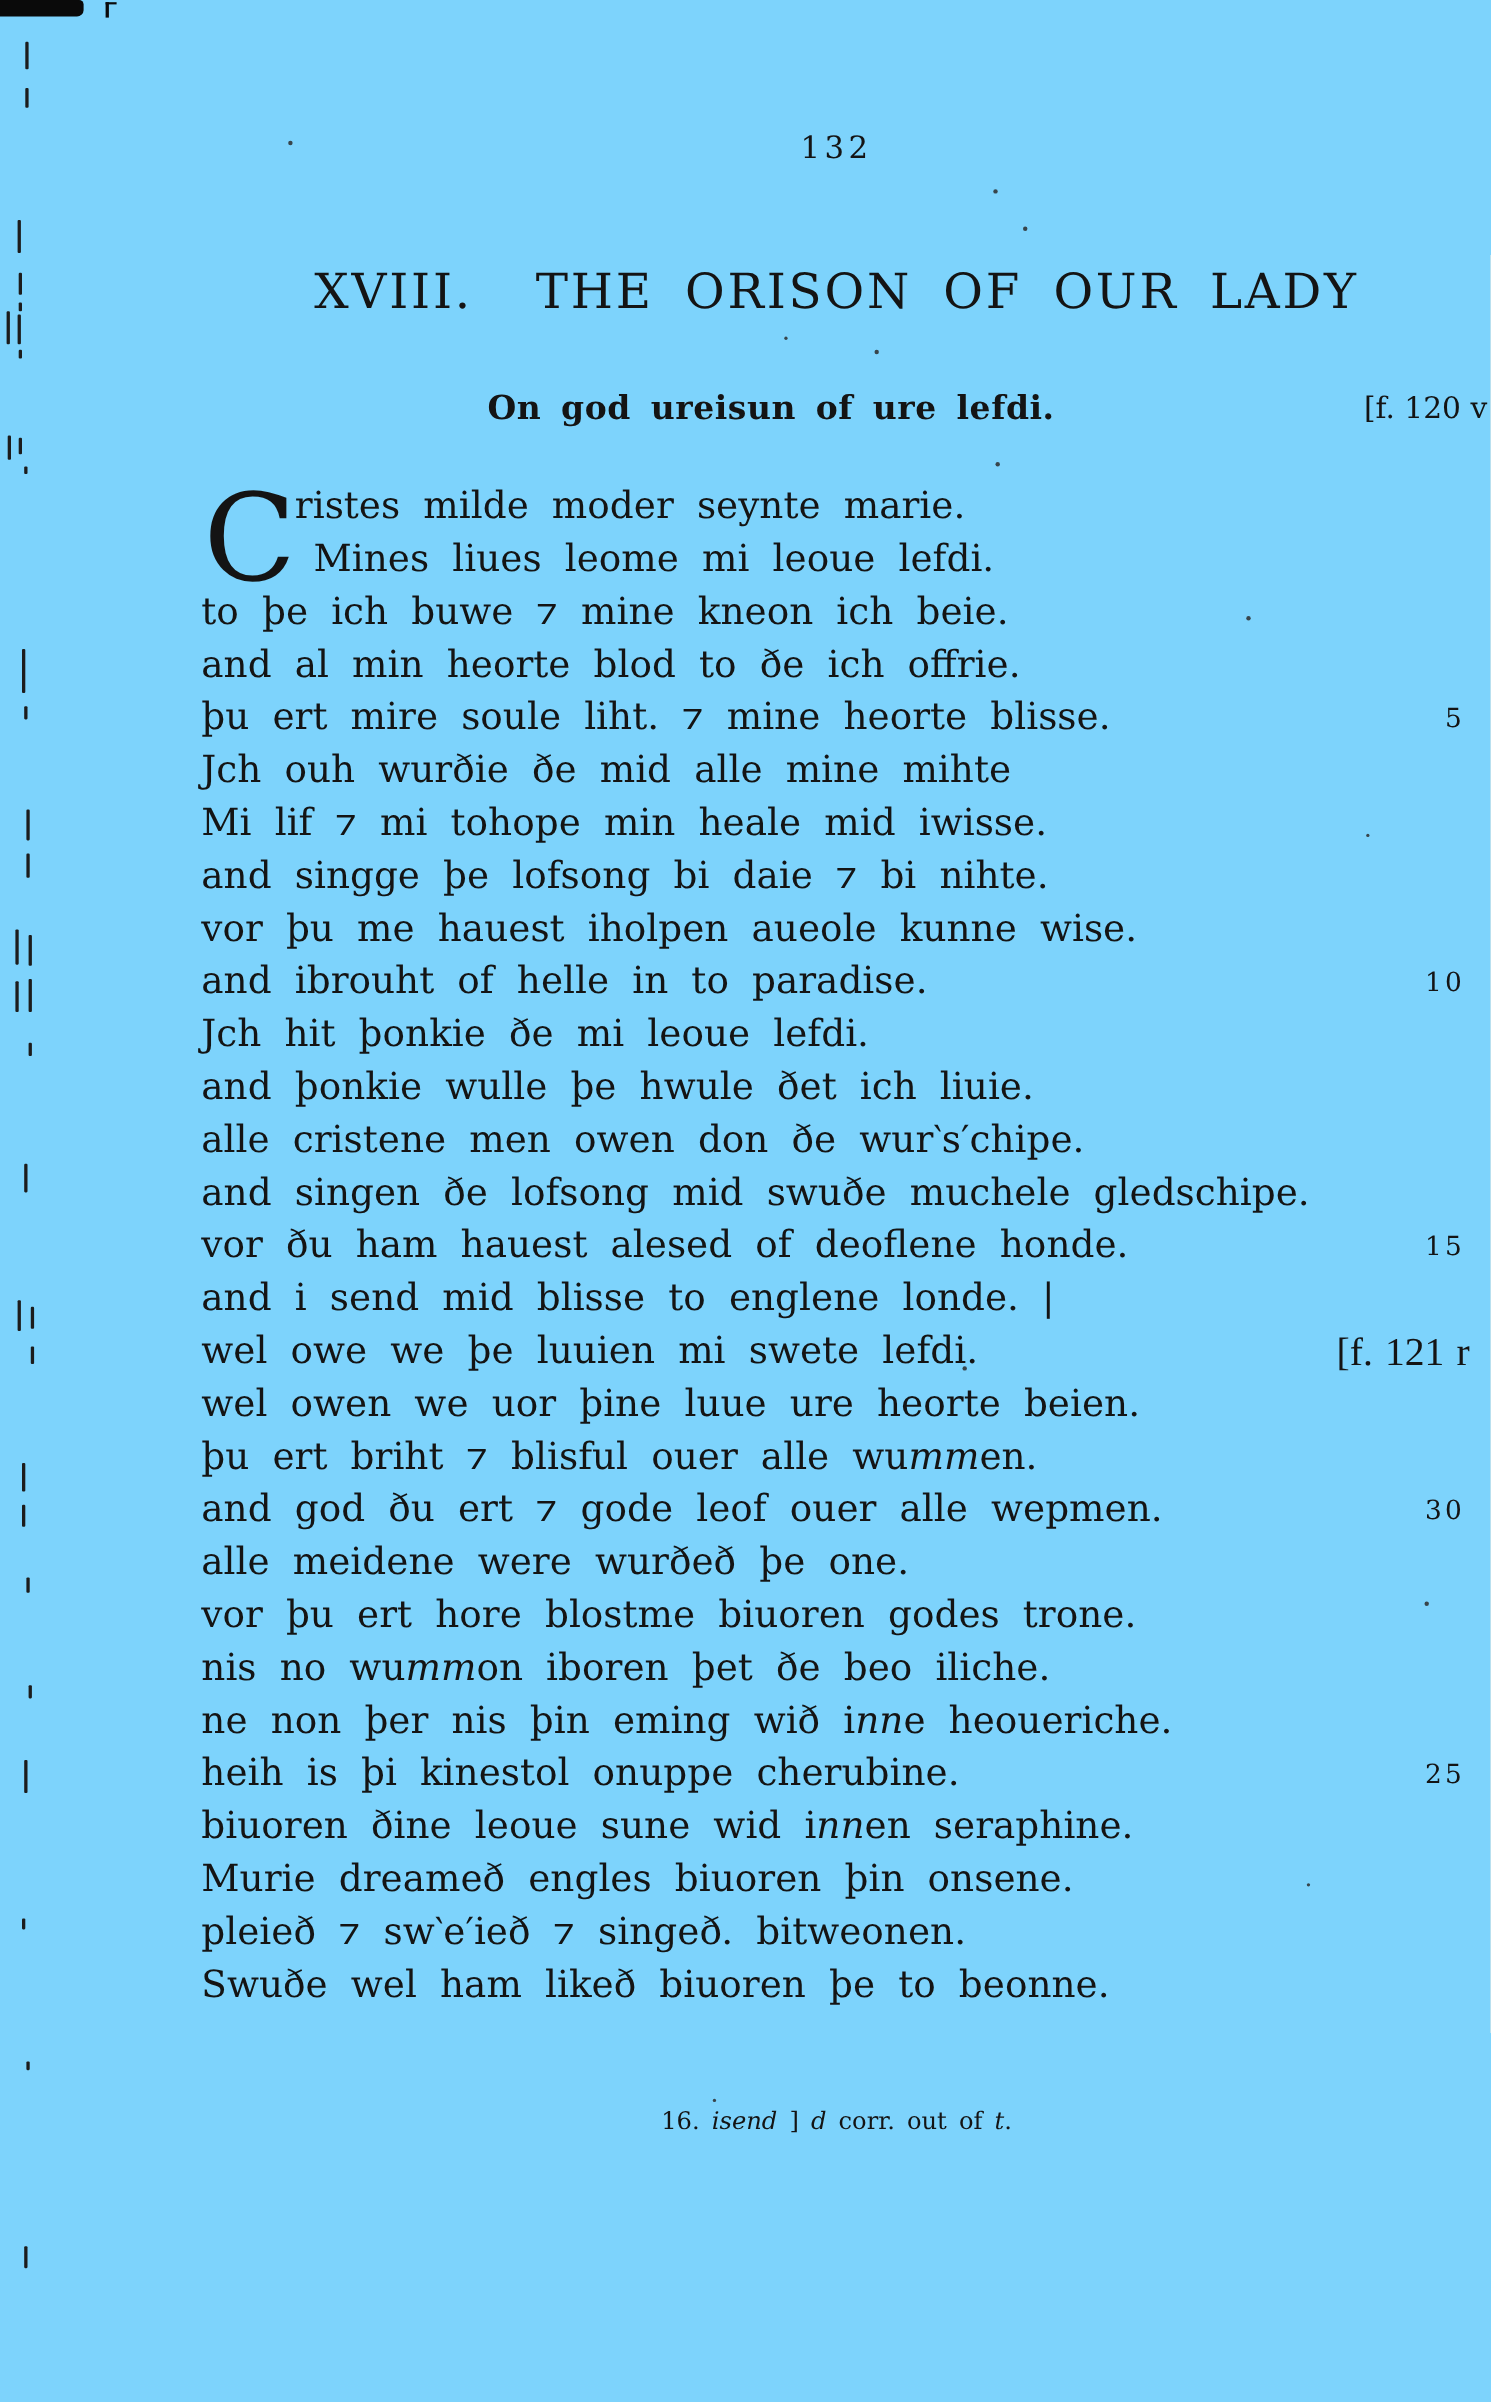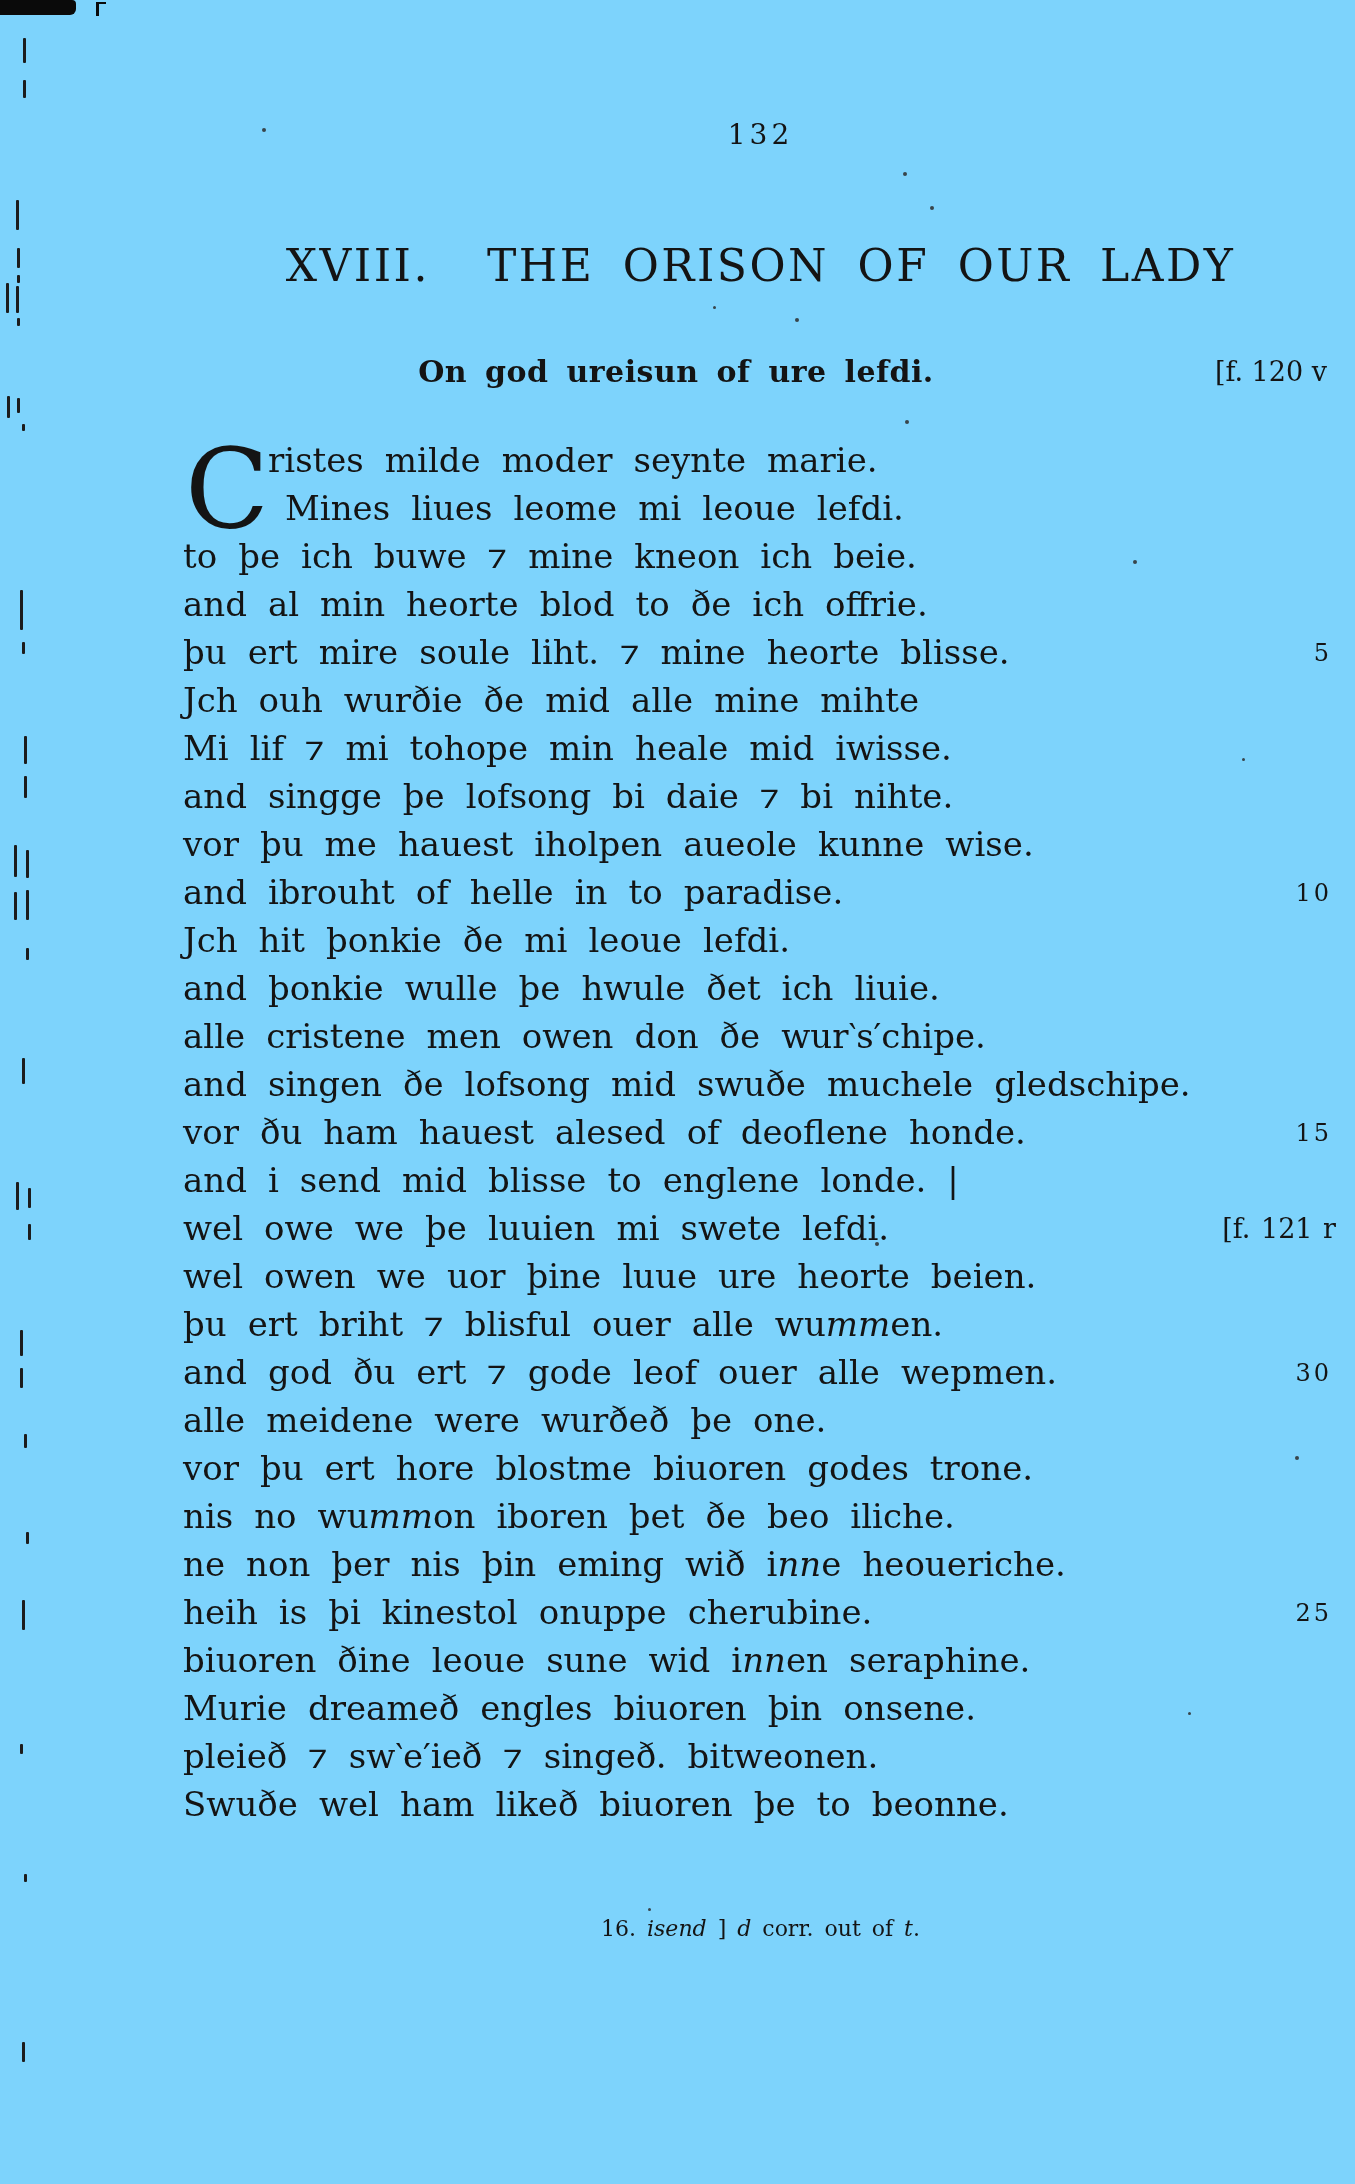--- a/index.html
+++ b/index.html
@@ -18,21 +18,21 @@
   }
   .title{
     position:absolute;top:240px;left:60px;width:1400px;
     margin:0;text-align:left;
     font-size:44px;font-weight:normal;
     letter-spacing:2.5px;word-spacing:12px;
     white-space:pre;
     left:183px;width:1155px;text-align:center;
   }
   .subtitle-row{
-    position:absolute;top:354px;left:176px;width:1155px;height:44px;
+    position:absolute;top:354px;left:201px;width:1155px;height:44px;
   }
   .subtitle{
     position:absolute;left:0;top:0;width:1000px;
     text-align:center;font-weight:bold;font-size:30px;
     letter-spacing:0.5px;word-spacing:7px;
   }
   .folio-top{
     position:absolute;right:4px;top:2px;font-size:27px;white-space:pre;
   }
   .poem{
@@ -46,21 +46,21 @@
   .poem-line{
     position:relative;height:48px;line-height:48px;white-space:pre;
   }
   .poem-line i{font-style:italic;}
   .line-number{
     position:absolute;right:6px;top:0;
     font-size:24px;line-height:50px;letter-spacing:3px;word-spacing:0;
   }
   .folio-inline{
     position:absolute;right:2px;top:0;
-    font-size:27px;line-height:50px;word-spacing:2px;white-space:pre;
+    font-size:36px;line-height:50px;word-spacing:2px;white-space:pre;font-family:Liberation Serif, serif;
   }
   .footnote{
     position:absolute;top:1916px;left:183px;width:1155px;
     text-align:center;font-size:22px;word-spacing:4px;
   }
   .footnote i{font-style:italic;}
   
   .blob-tl{
     position:absolute;top:0;left:0;width:76px;height:15px;
     background:#0a0a0a;border-radius:0 4px 6px 0;

